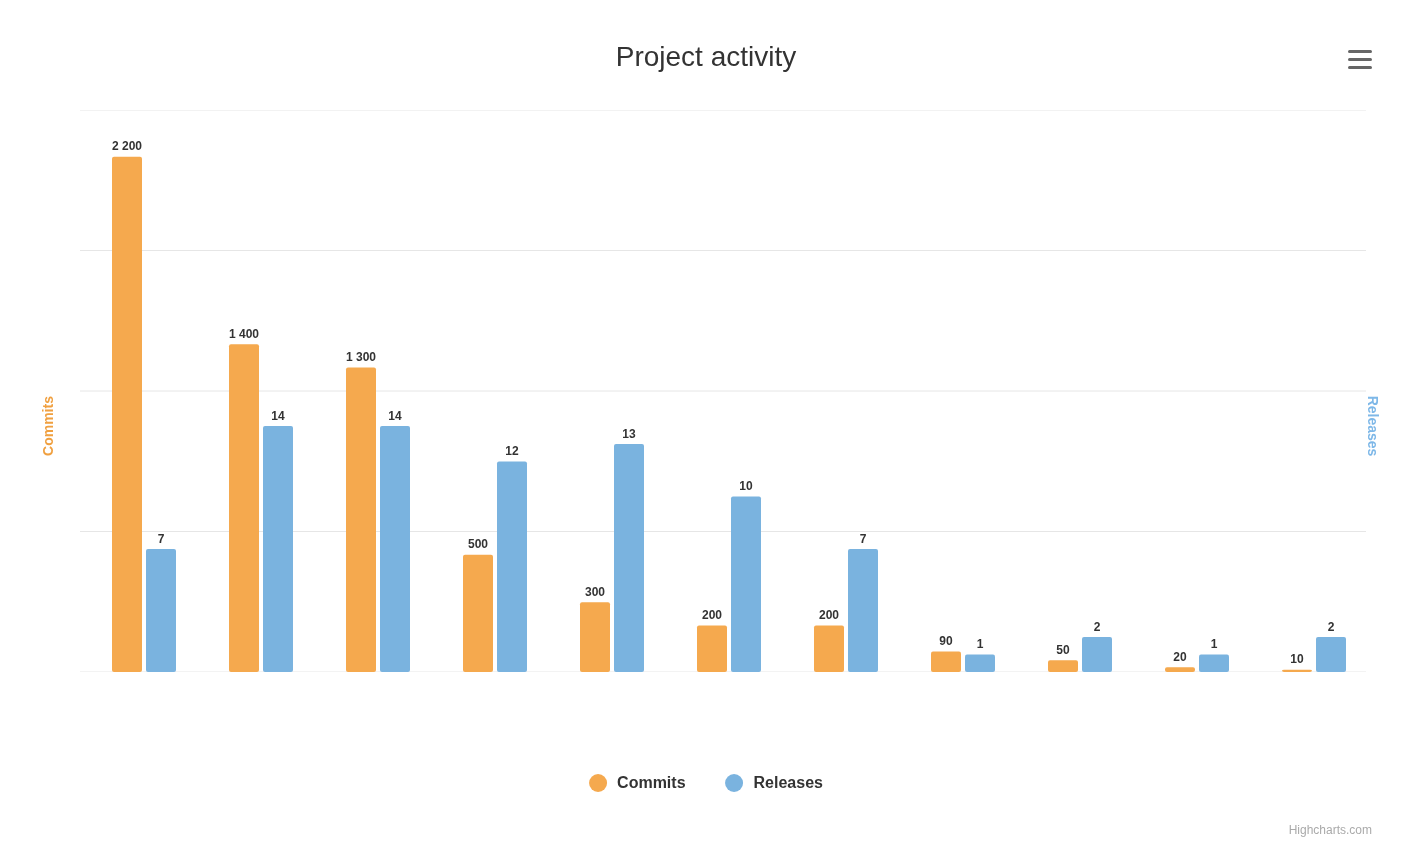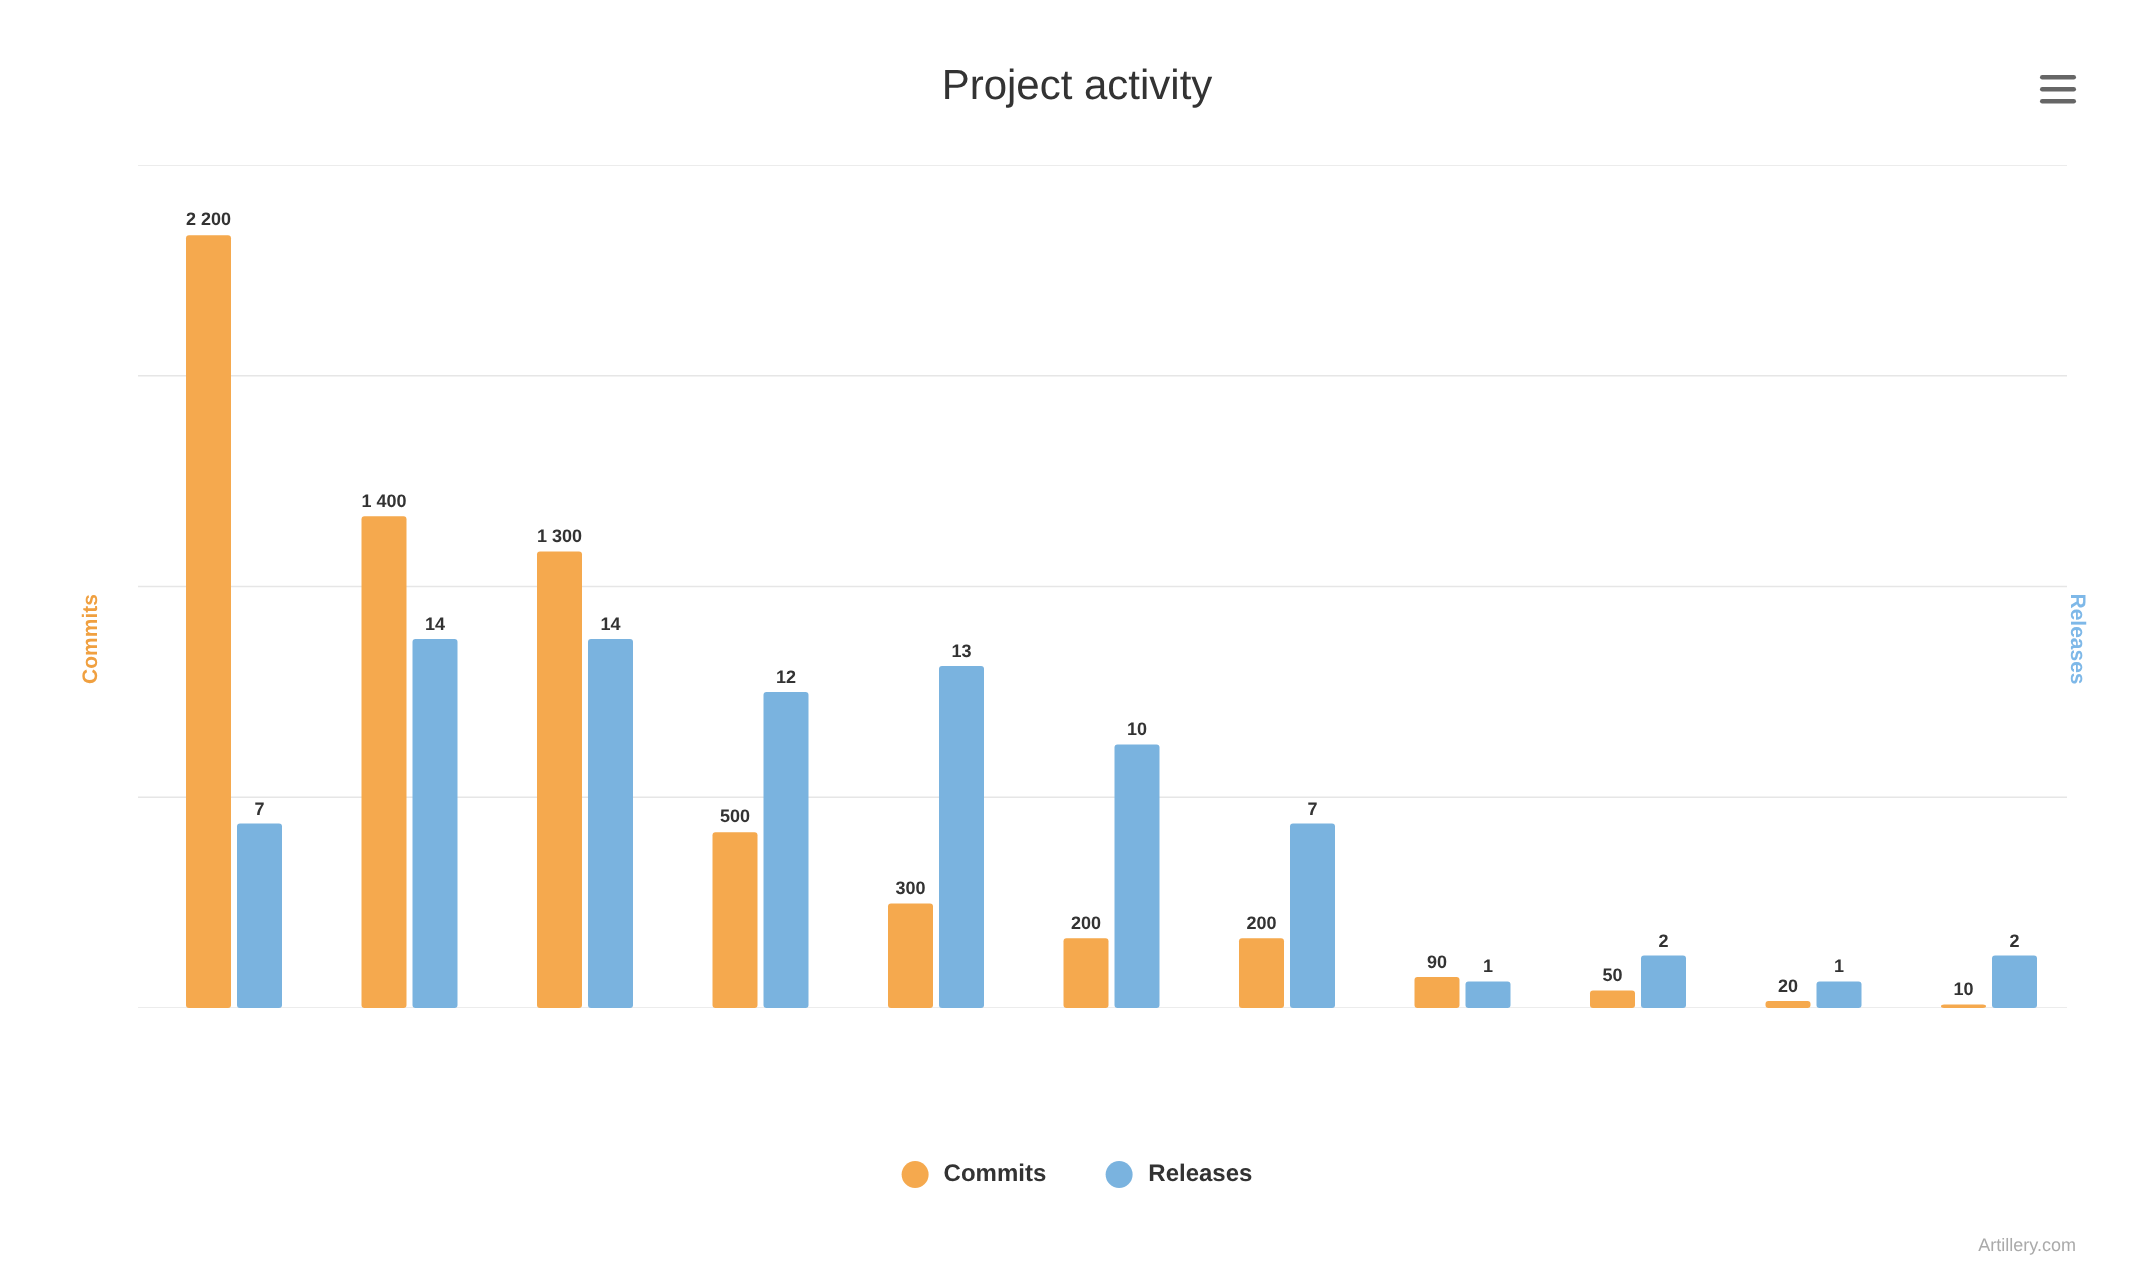--- a/index.html
+++ b/index.html
@@ -8,21 +8,20 @@
       font-family: 'Lucida Grande', 'Lucida Sans Unicode', Arial, Helvetica, sans-serif;
       width: 1426px;
       height: 852px;
       overflow: hidden;
     }
     .chart-container {
       position: relative;
       width: 1412px;
       height: 852px;
       background: #fff;
-      margin-left: 12px;
     }
     .chart-title {
       position: absolute;
       top: 41px;
       left: 0;
       right: 0;
       text-align: center;
       font-size: 28px;
       font-weight: 400;
       color: #333;
@@ -207,15 +206,15 @@
     <div class="legend-item">
       <div class="legend-dot legend-dot-orange"></div>
       <span>Commits</span>
     </div>
     <div class="legend-item">
       <div class="legend-dot legend-dot-blue"></div>
       <span>Releases</span>
     </div>
   </div>
 
-  <div class="watermark">Artillery.com</div>
+  <div class="watermark">Highcharts.com</div>
 
 </div>
 
 </body></html>

